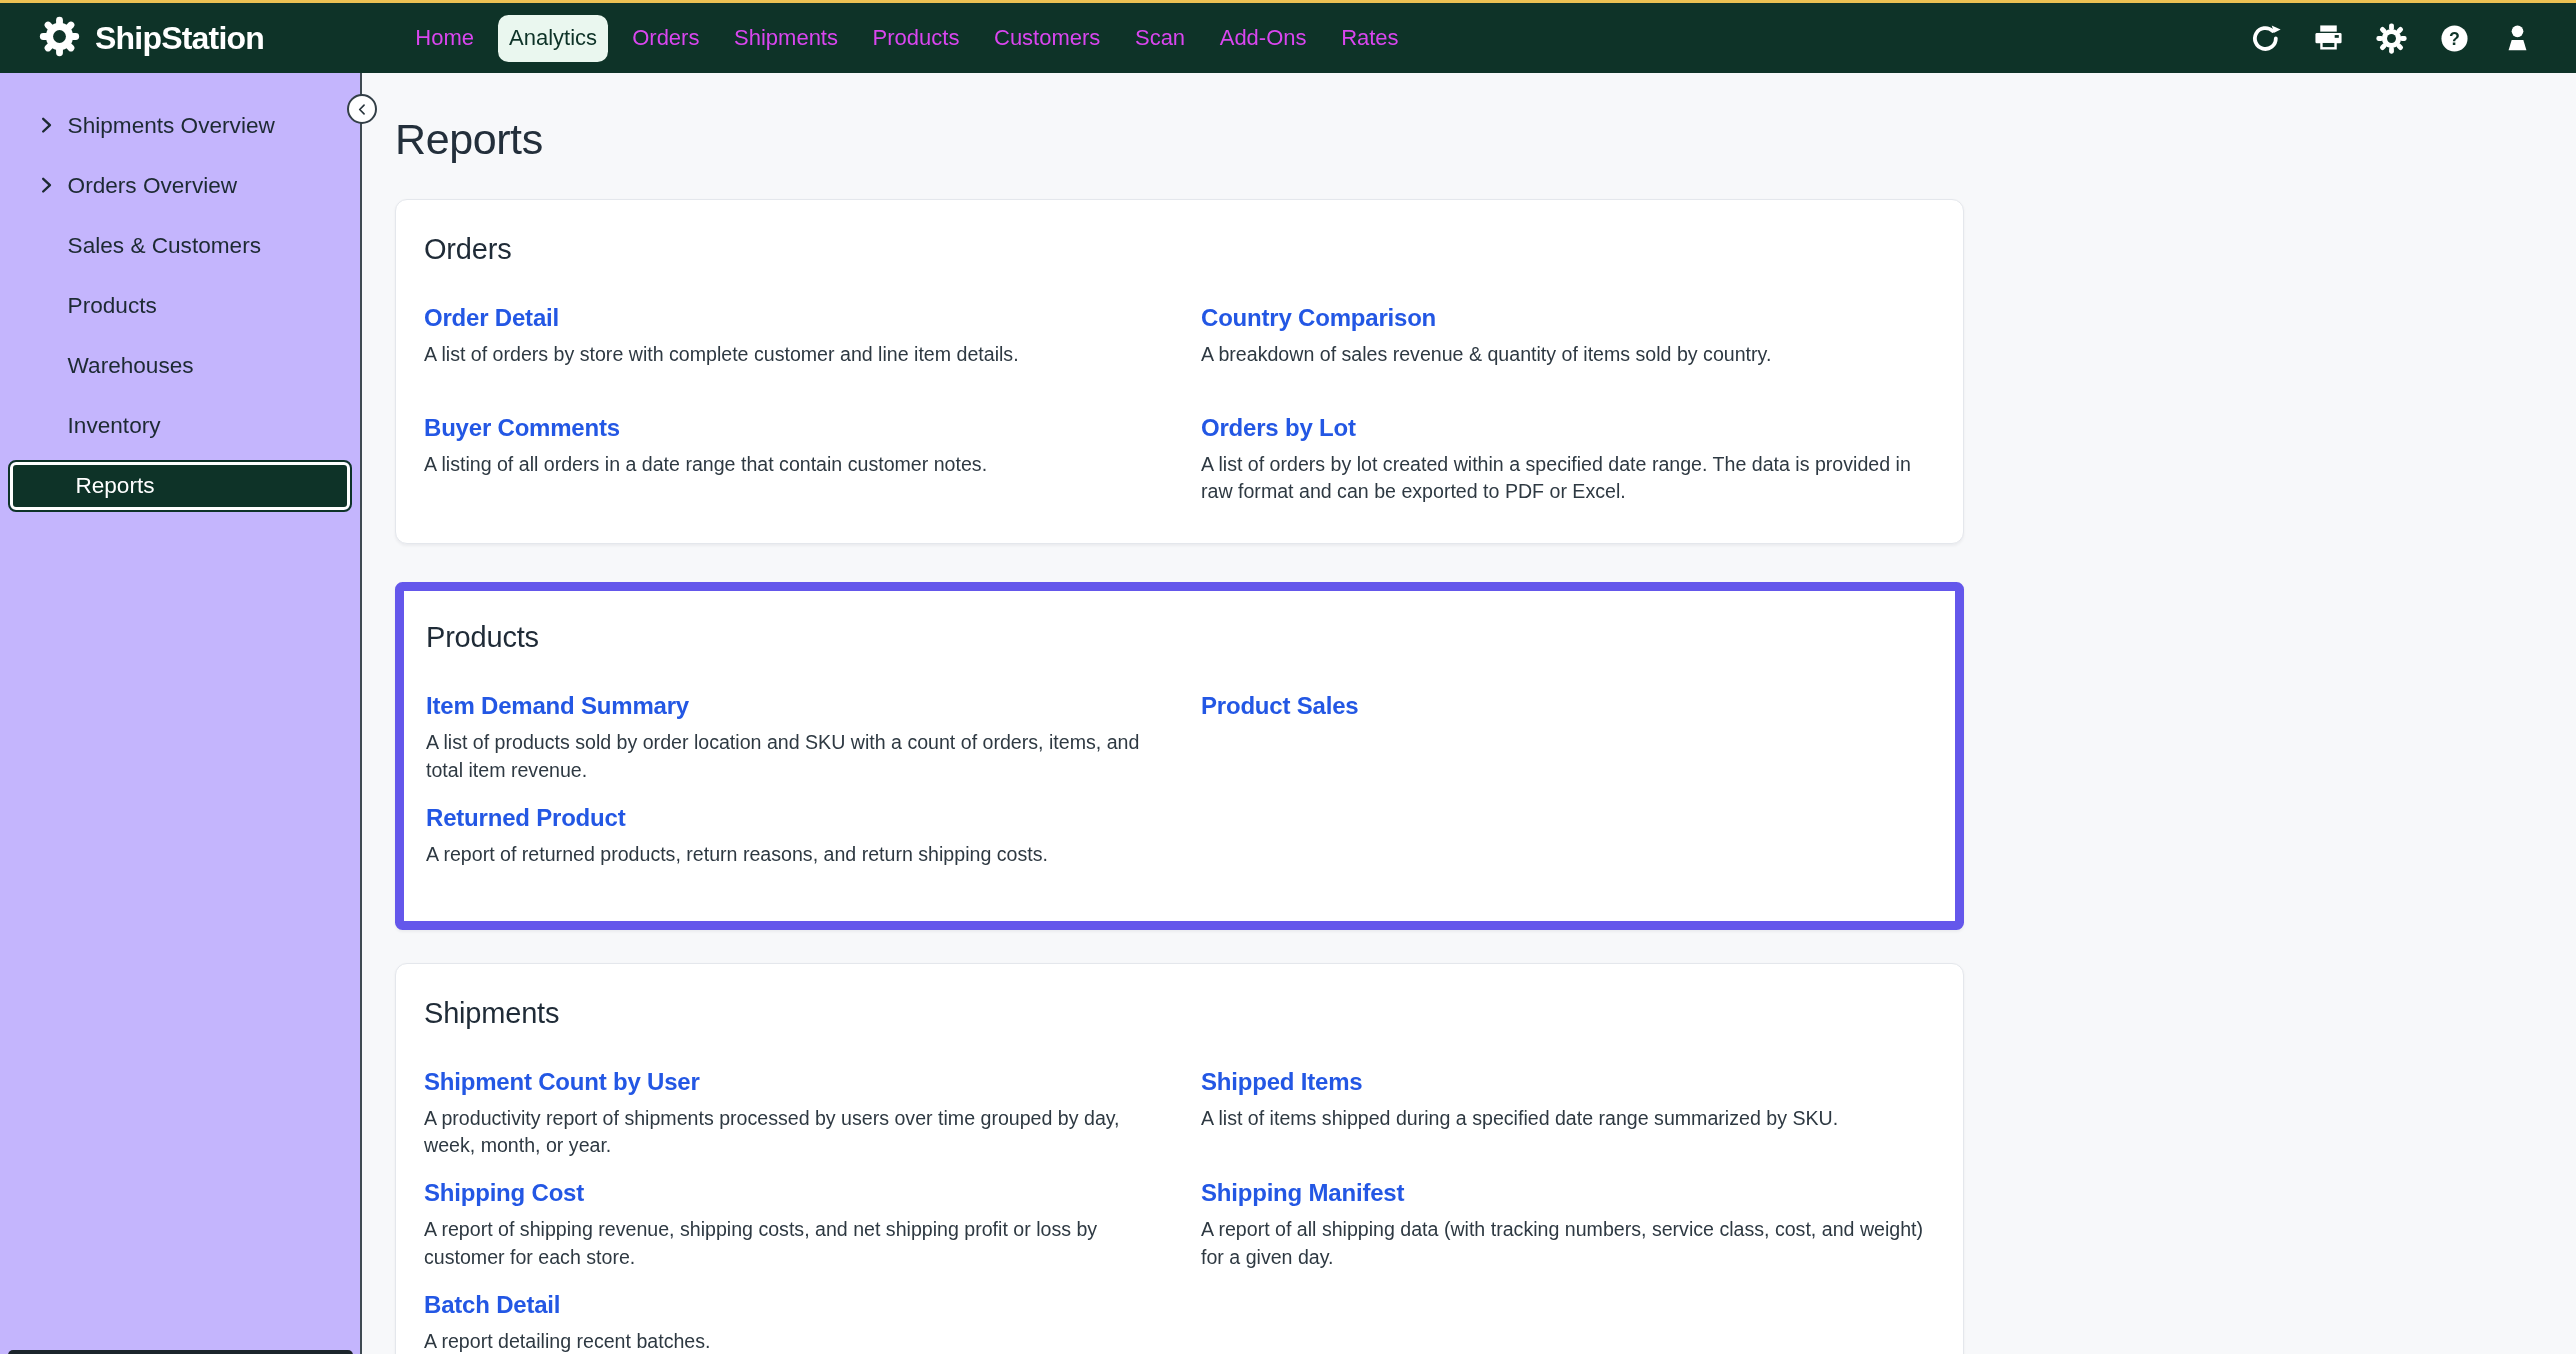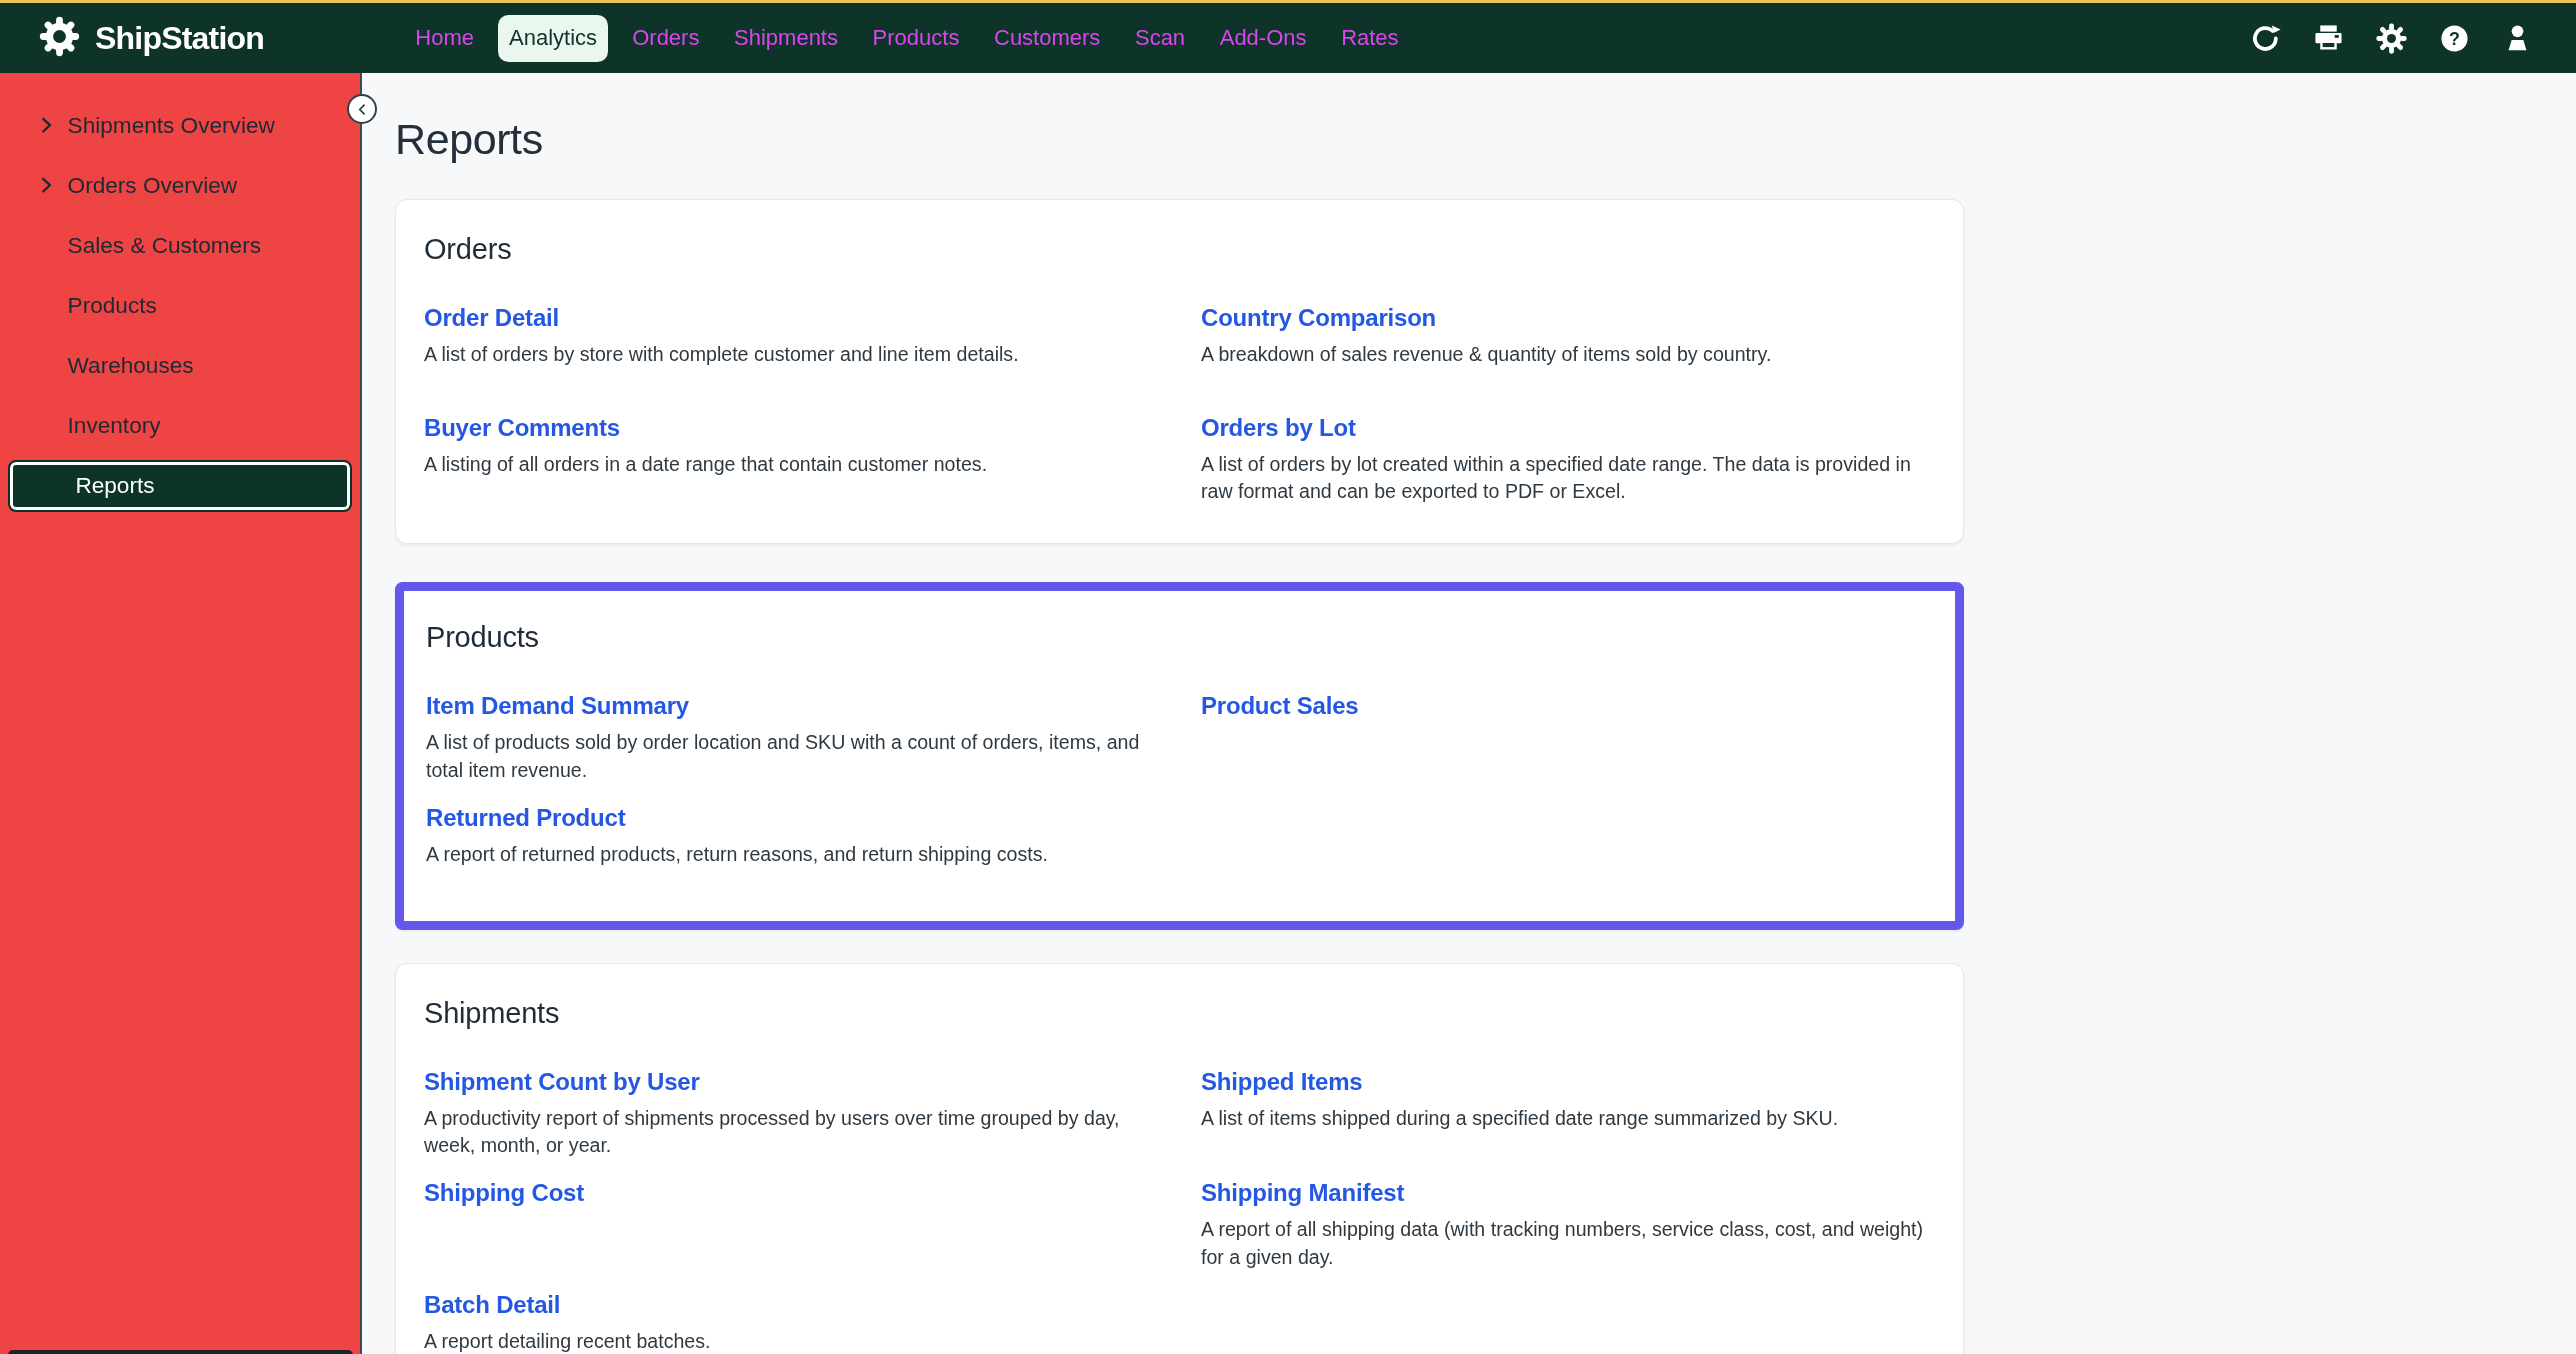--- a/index.html
+++ b/index.html
@@ -40,21 +40,21 @@
     background:var(--active-pill-bg);color:var(--brand-green);
     padding:0 11px;margin:0 6.8px;
   }
   .topbar-icons{margin-left:auto;margin-right:41px;display:flex;align-items:center;gap:28px;}
   .icon-btn{width:35px;height:35px;background:none;border:none;padding:0;cursor:pointer;display:flex;align-items:center;justify-content:center;}
   .icon-btn svg{width:33px;height:33px;display:block;}
 
   
   .shell{display:flex;height:1282px;position:relative;}
   .sidebar{
-    width:362px;background:#ef4444;position:relative;flex:none;
+    width:362px;background:#c4b5fd;position:relative;flex:none;
     border-right:2.3px solid var(--sidebar-divider);
   }
   .side-list{padding-top:22.6px;}
   .side-item{
     height:60px;display:flex;align-items:center;
     font-size:22.6px;color:#1D2A33;cursor:pointer;
   }
   .side-chevron{width:22.6px;margin-left:36px;margin-right:9px;display:flex;align-items:center;color:#1D2A33;flex:none;}
   .side-item.no-chevron .side-chevron svg{visibility:hidden;}
   .side-item.selected{
@@ -329,20 +329,21 @@
               <div class="report">
     <a class="report-link">Shipment Count by User</a>
     <p class="report-desc">A productivity report of shipments processed by users over time grouped by day, week, month, or year.</p>
   </div>
               <div class="report">
     <a class="report-link">Shipped Items</a>
     <p class="report-desc">A list of items shipped during a specified date range summarized by SKU.</p>
   </div>
               <div class="report">
     <a class="report-link">Shipping Cost</a>
+    <p class="report-desc">A report of shipping revenue, shipping costs, and net shipping profit or loss by customer for each store.</p>
   </div>
               <div class="report">
     <a class="report-link">Shipping Manifest</a>
     <p class="report-desc">A report of all shipping data (with tracking numbers, service class, cost, and weight) for a given day.</p>
   </div>
               <div class="report">
     <a class="report-link">Batch Detail</a>
     <p class="report-desc">A report detailing recent batches.</p>
   </div>
             </div>

